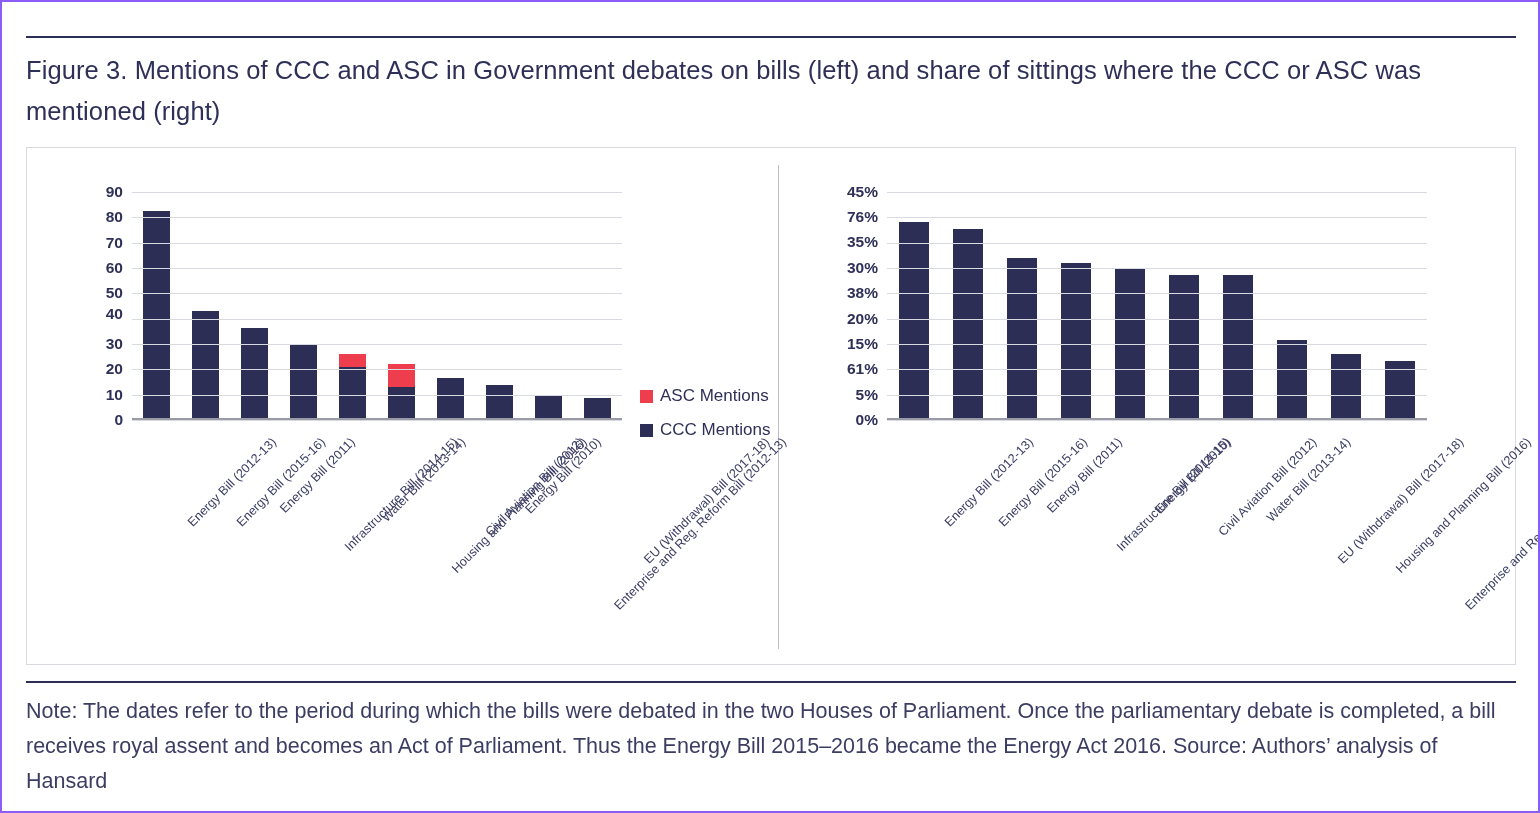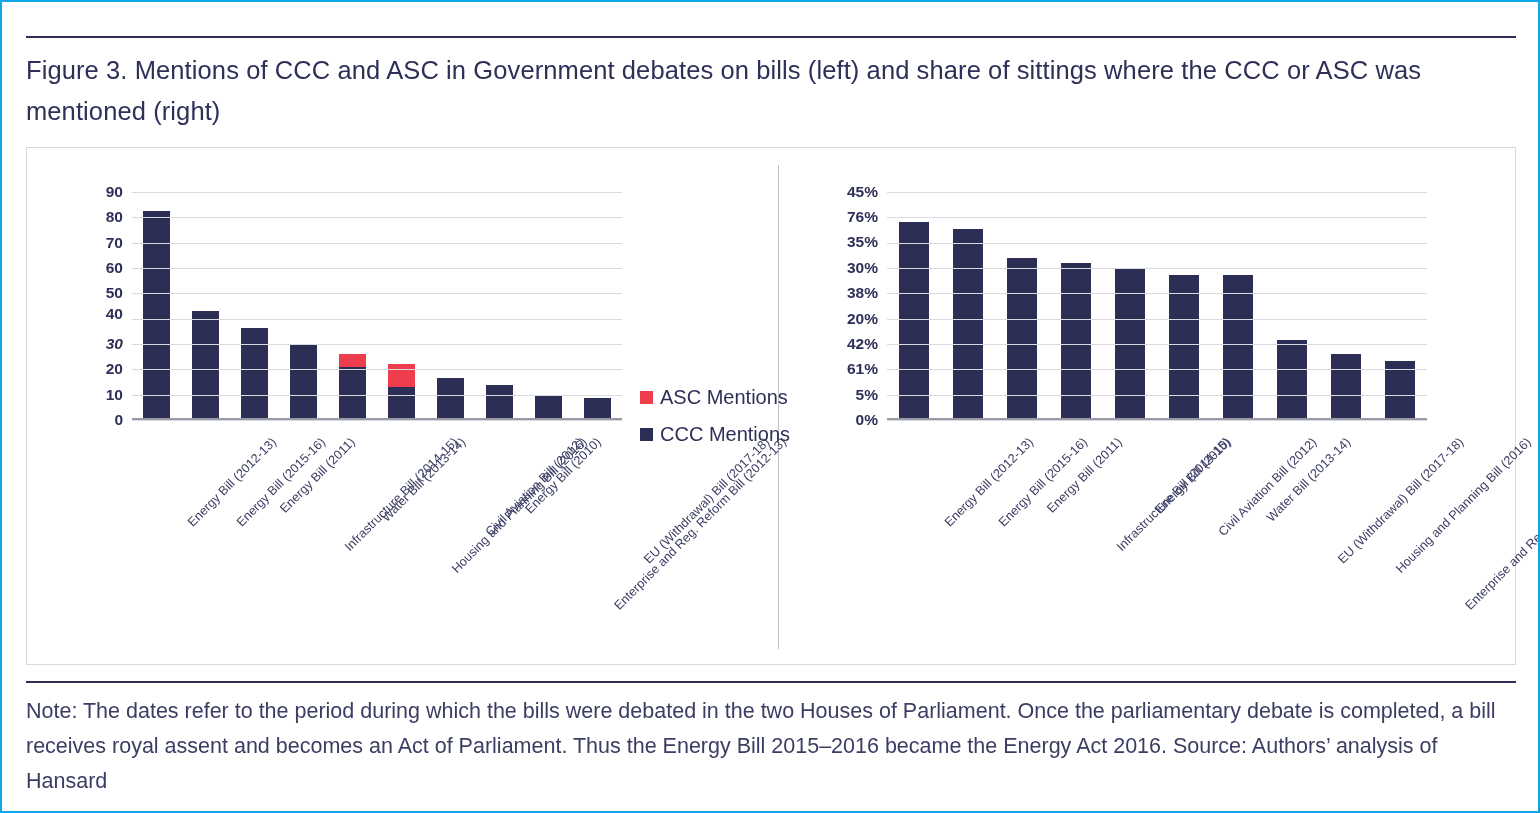--- a/index.html
+++ b/index.html
@@ -8,21 +8,21 @@
     background: #ffffff;
   }
   body {
     font-family: "Liberation Sans", sans-serif;
   }
   .figure-frame {
     position: relative;
     width: 1540px;
     height: 813px;
     box-sizing: border-box;
-    border: 2px solid #0ea5e9;
+    border: 2px solid #8b5cf6;
     background: #ffffff;
     overflow: hidden;
   }
   .title-rule {
     position: absolute;
     left: 24px;
     top: 34px;
     width: 1490px;
     height: 2px;
     background: #2c2e55;
@@ -143,21 +143,21 @@
     white-space: nowrap;
     text-align: right;
     font-weight: 400;
     letter-spacing: 0.05px;
   }
 
   .legend {
     position: absolute;
     left: 613px;
     top: 238px;
-    font-size: 20px;
+    font-size: 17px;
     color: #2e3058;
   }
   .legend-row {
     display: flex;
     align-items: center;
     margin-bottom: 14px;
     white-space: nowrap;
   }
   .legend-swatch {
     width: 13px;
@@ -269,21 +269,21 @@
             <div class="xlabel" style="left: 416.5px;">Enterprise and Reg. Reform Bill (2012-13)</div>
             <div class="xlabel" style="left: 465.5px;">EU (Withdrawal) Bill (2017-18)</div>
           </div>
       <div class="gridline" style="top: 228px;"></div>
           <div class="tick-label" style="top: 228px;">0</div>
           <div class="gridline" style="top: 202.667px;"></div>
           <div class="tick-label" style="top: 202.667px;">10</div>
           <div class="gridline" style="top: 177.333px;"></div>
           <div class="tick-label" style="top: 177.333px;">20</div>
           <div class="gridline" style="top: 152px;"></div>
-          <div class="tick-label" style="top: 152px; font-style: italic;">30</div>
+          <div class="tick-label" style="top: 152px;">30</div>
           <div class="gridline" style="top: 126.667px;"></div>
           <div class="tick-label" style="top: 122px;">40</div>
           <div class="gridline" style="top: 101.333px;"></div>
           <div class="tick-label" style="top: 101.333px;">50</div>
           <div class="gridline" style="top: 76px;"></div>
           <div class="tick-label" style="top: 76px;">60</div>
           <div class="gridline" style="top: 50.6667px;"></div>
           <div class="tick-label" style="top: 50.6667px;">70</div>
           <div class="gridline" style="top: 25.3333px;"></div>
           <div class="tick-label" style="top: 25.3333px;">80</div>
@@ -370,21 +370,21 @@
             <div class="xlabel" style="left: 459px;">Housing and Planning Bill (2016)</div>
             <div class="xlabel" style="left: 513px;">Enterprise and Reg. Reform Bill (2012-13)</div>
           </div>
       <div class="gridline" style="top: 228px;"></div>
           <div class="tick-label" style="top: 228px;">0%</div>
           <div class="gridline" style="top: 202.667px;"></div>
           <div class="tick-label" style="top: 202.667px;">5%</div>
           <div class="gridline" style="top: 177.333px;"></div>
           <div class="tick-label" style="top: 177.333px;">61%</div>
           <div class="gridline" style="top: 152px;"></div>
-          <div class="tick-label" style="top: 152px;">42%</div>
+          <div class="tick-label" style="top: 152px;">15%</div>
           <div class="gridline" style="top: 126.667px;"></div>
           <div class="tick-label" style="top: 126.667px;">20%</div>
           <div class="gridline" style="top: 101.333px;"></div>
           <div class="tick-label" style="top: 101.333px;">38%</div>
           <div class="gridline" style="top: 76px;"></div>
           <div class="tick-label" style="top: 76px;">30%</div>
           <div class="gridline" style="top: 50.6667px;"></div>
           <div class="tick-label" style="top: 50px;">35%</div>
           <div class="gridline" style="top: 25.3333px;"></div>
           <div class="tick-label" style="top: 25.3333px;">76%</div>

